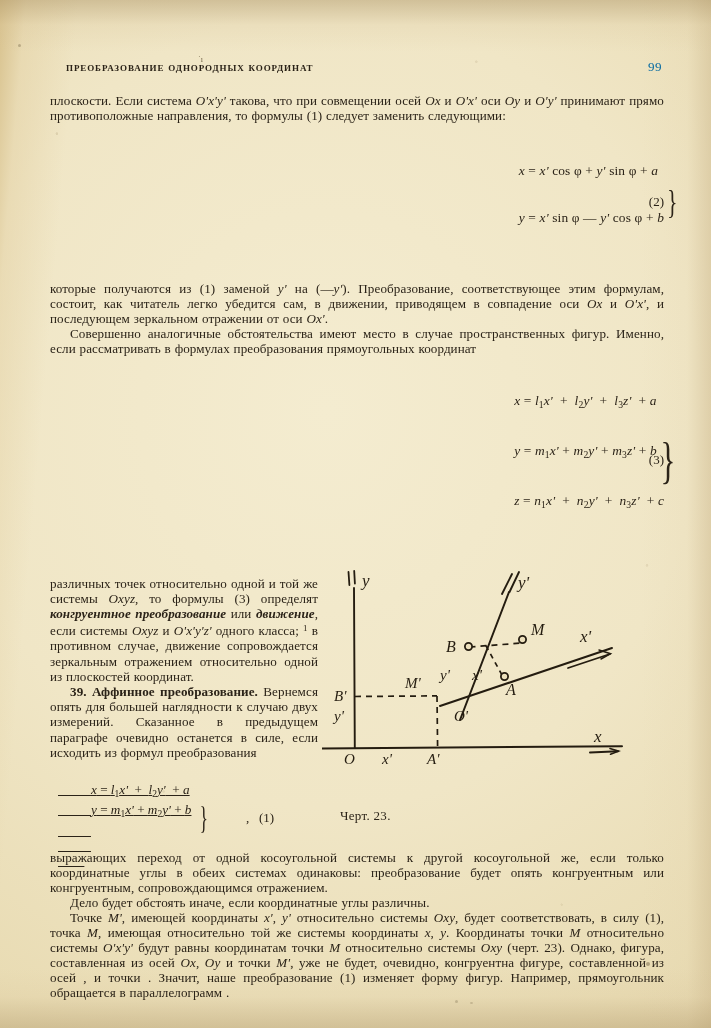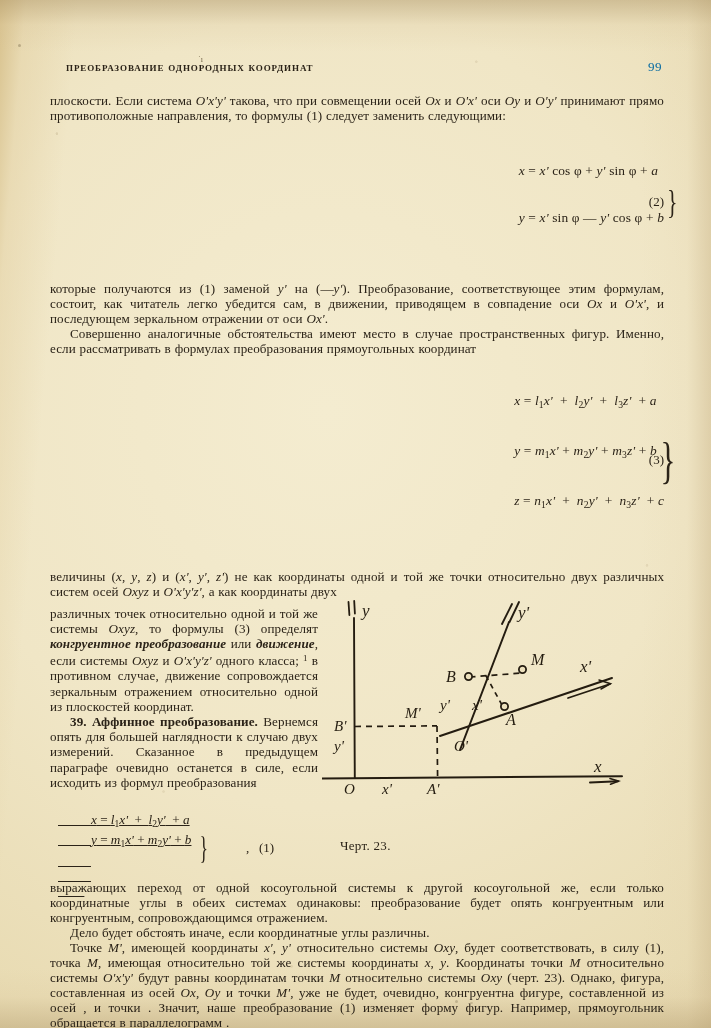--- a/index.html
+++ b/index.html
@@ -270,21 +270,20 @@
         <span class="ln"><i>x</i> = <i>l</i><span class="sub">1</span><i>x'</i>  +  <i>l</i><span class="sub">2</span><i>y'</i>  +  <i>l</i><span class="sub">3</span><i>z'</i>  + <i>a</i></span>
         <span class="ln"><i>y</i> = <i>m</i><span class="sub">1</span><i>x'</i> + <i>m</i><span class="sub">2</span><i>y'</i> + <i>m</i><span class="sub">3</span><i>z'</i> + <i>b</i></span>
         <span class="ln"><i>z</i> = <i>n</i><span class="sub">1</span><i>x'</i>  +  <i>n</i><span class="sub">2</span><i>y'</i>  +  <i>n</i><span class="sub">3</span><i>z'</i>  + <i>c</i></span>
         <span class="brace tall">}</span>
       </div>
       <span class="eqno">(3)</span>
     </div>
 
     <div class="gap-md"></div>
 
-    <p class="body noind">величины (<i>x</i>, <i>y</i>, <i>z</i>) и (<i>x'</i>, <i>y'</i>, <i>z'</i>) не как координаты одной и той же точки относительно двух различных систем осей <i>Oxyz</i> и <i>O'x'y'z'</i>, а как координаты двух</p>
 
     <div class="midzone">
 
       <div class="col-left">
 
         <p class="body noind">различных точек относительно одной и той же системы <i>Oxyz</i>, то формулы (3) определят <span class="bi">конгруентное преобразование</span> или <span class="bi">движение</span>, если системы <i>Oxyz</i> и <i>O'x'y'z'</i> одного класса;&nbsp;<span class="sup-note">1</span> в противном случае, движение сопровождается зеркальным отражением относительно одной из плоскостей координат.</p>
 
         <p class="body indent"><span class="bd">39.</span> <span class="bd">Аффинное преобразование.</span> Вернемся опять для большей наглядности к случаю двух измерений. Сказанное в предыдущем параграфе очевидно останется в силе, если исходить из формул преобразования</p>
 
         <div class="formula-inline-1">

